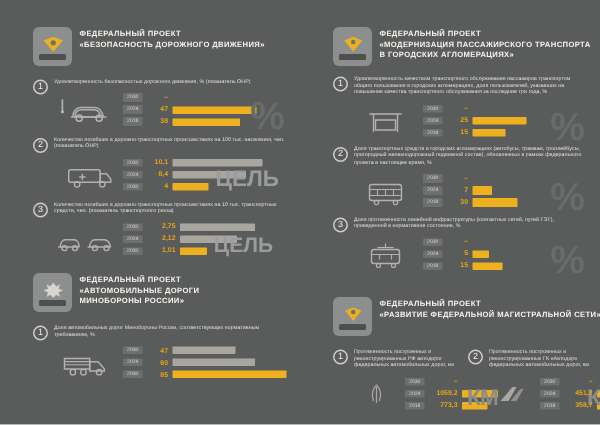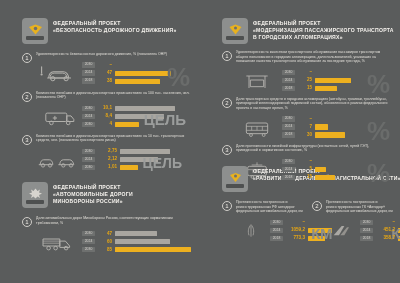--- a/index.html
+++ b/index.html
@@ -408,21 +408,21 @@
                 <span class="yr">2030</span>
                 <span class="val">85</span>
                 <span class="bar" style="width:76px"></span>
               </div>
           </div>
         </div>
       </div>
     </div>
   </div>
 
-  <div class="block" style="left:222px; top:166px; width:172px;">
+  <div class="block" style="left:222px; top:198px; width:172px;">
     <div class="hdr">
       <div class="emblem">
         <svg class="crest" viewBox="0 0 30 22">
             <path d="M15 2l11 4-11 14L4 6z" fill="#e8b11f"></path>
             <circle cx="15" cy="8" r="3" fill="#6e6f6e"></circle>
           </svg>
         <span class="plate"></span>
       </div>
       <div class="hdr-txt">
         <div class="hdr-line1">ФЕДЕРАЛЬНЫЙ ПРОЕКТ</div>

